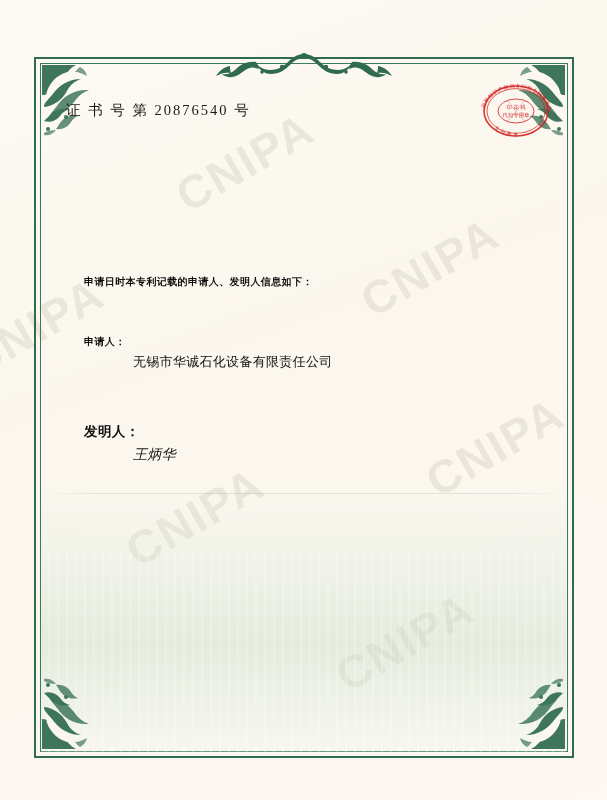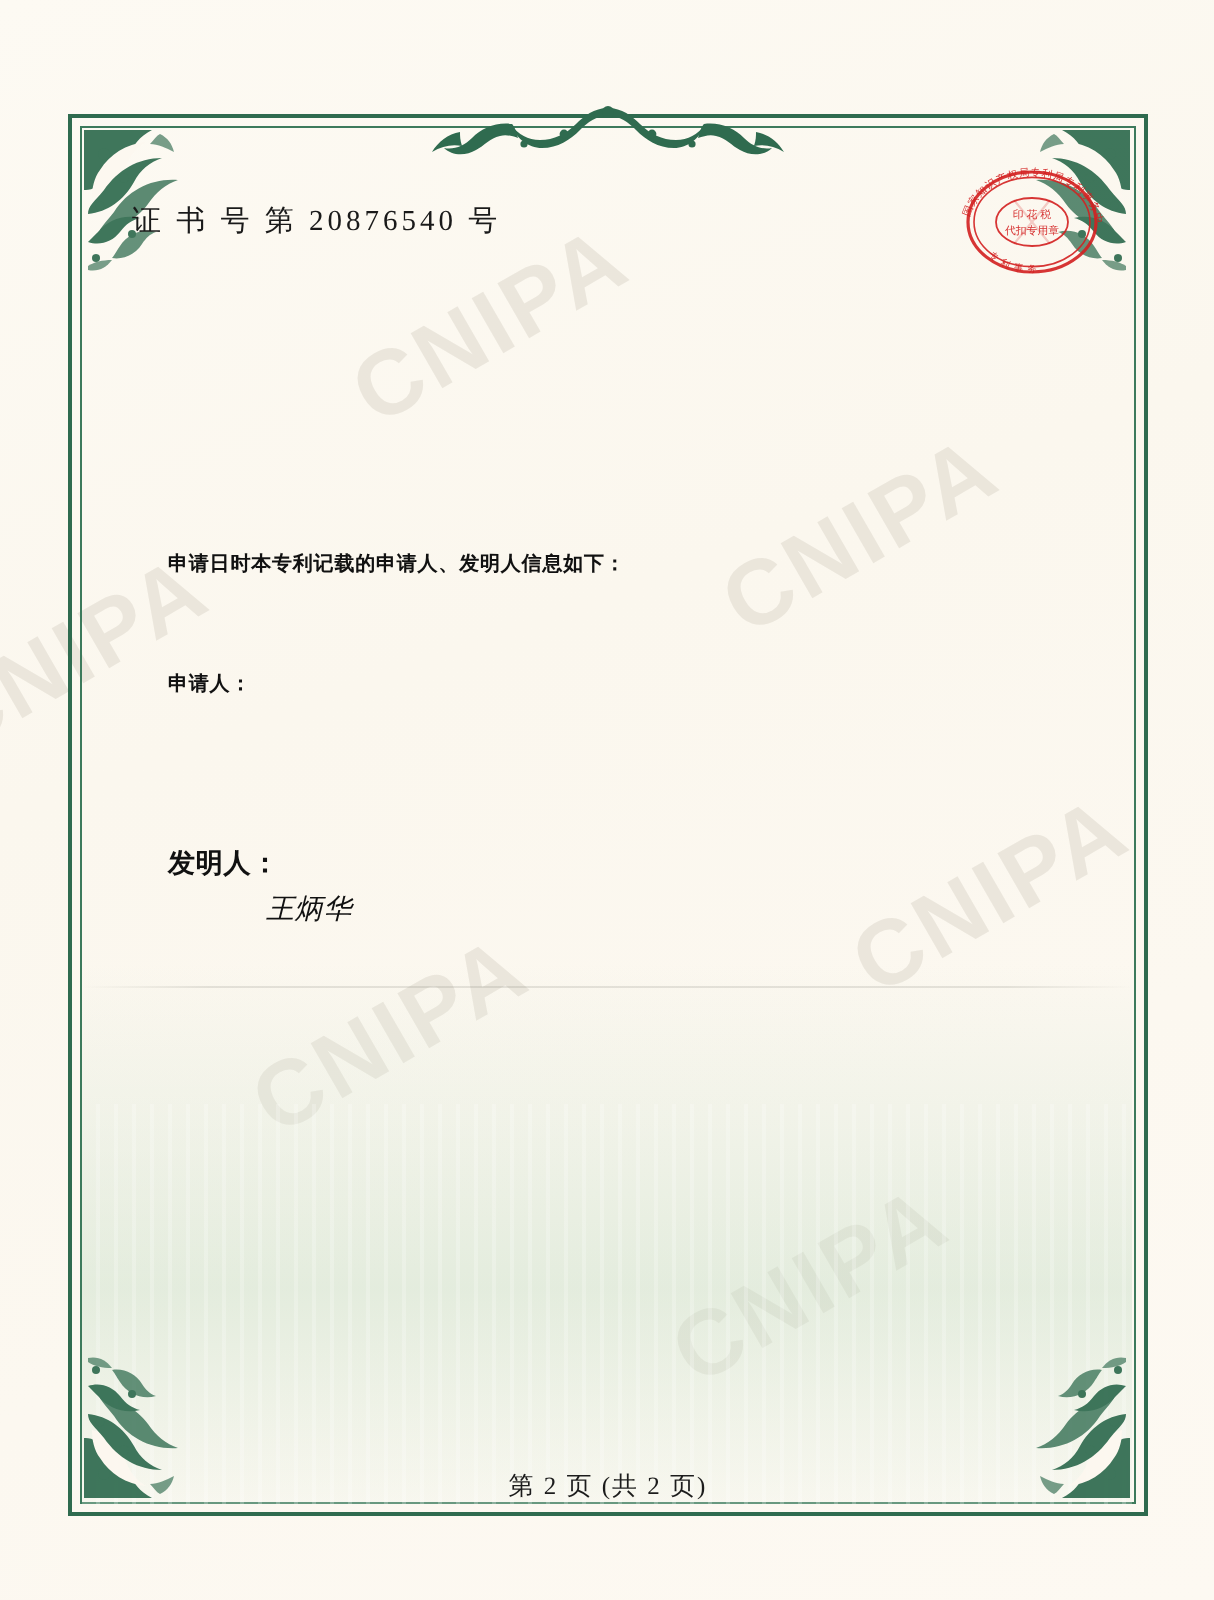--- a/index.html
+++ b/index.html
@@ -334,25 +334,25 @@
 
   <div class="content">
 
     <div class="cert-no">证 书 号 第 20876540 号</div>
 
 
 
     <div class="applicant-label" style="top:212px">申请日时本专利记载的申请人、发明人信息如下：</div>
 
     <div class="applicant-label">申请人：</div>
+    <div class="applicant-name">无锡市华诚石化设备有限责任公司</div>
 
     <div class="inventor-label" style="top:360px">发明人：</div>
     <div class="inventor-name" style="top:383px">王炳华</div>
 
-    <div class="page-footer">第 2 页 (共 2 页)</div>
   </div>
 
   <div class="seal">
     <svg viewBox="0 0 84 62" xmlns="http://www.w3.org/2000/svg">
       <defs>
         <path id="arcTop" d="M10,34 A32,26 0 0 1 74,34"></path>
         <path id="arcBottom" d="M14,34 A28,22 0 0 0 70,34"></path>
       </defs>
       <g stroke="#d32020" fill="none" stroke-width="1.6" opacity=".9">
         <ellipse cx="42" cy="31" rx="32" ry="25"></ellipse>

